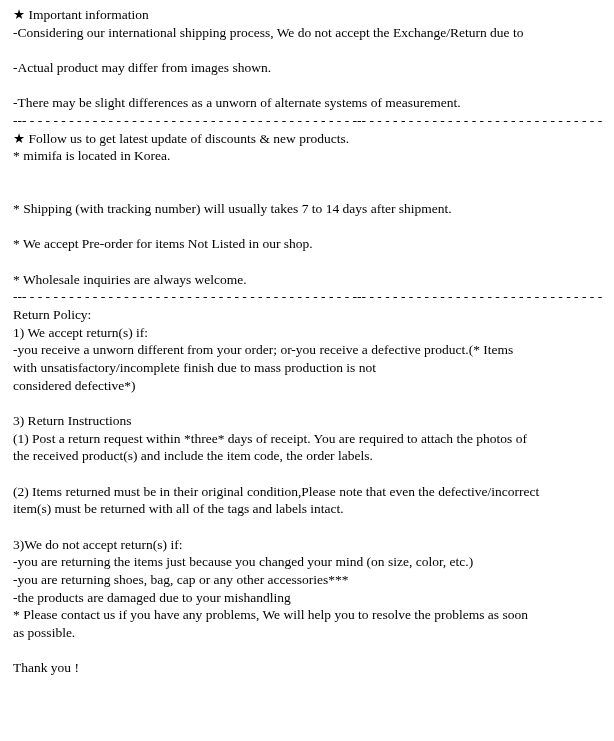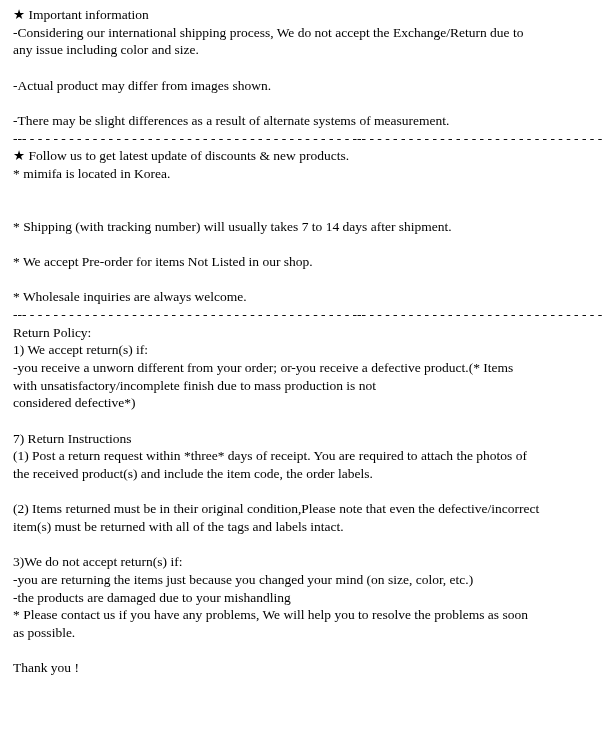--- a/index.html
+++ b/index.html
@@ -32,25 +32,24 @@
     max-width: 592px;
   }
 </style>
 </head>
 <body>
 
 <div class="doc" id="doc-root">
     <div class="section">
       <div class="line">★ Important information</div>
       <div class="line">-Considering our international shipping process, We do not accept the Exchange/Return due to</div>
-      <div class="line">any issue including color and size.</div>
       <div class="line"></div>
       <div class="line">-Actual product may differ from images shown.</div>
       <div class="line"></div>
-      <div class="line">-There may be slight differences as a result of alternate systems of measurement.</div>
+      <div class="line">-There may be slight differences as a unworn of alternate systems of measurement.</div>
     </div>
     <div class="line separator">--- - - - - - - - - - - - - - - - - - - - - - - - - - - - - - - - - - - - - - - - - - --- - - - - - - - - - - - - - - - - - - - - - - - - - - - - - - -</div>
     <div class="section">
       <div class="line">★ Follow us to get latest update of discounts &amp; new products.</div>
       <div class="line">* mimifa is located in Korea.</div>
       <div class="line"></div>
       <div class="line"></div>
       <div class="line">* Shipping (with tracking number) will usually takes 7 to 14 days after shipment.</div>
       <div class="line"></div>
       <div class="line">* We accept Pre-order for items Not Listed in our shop.</div>
@@ -58,28 +57,29 @@
       <div class="line">* Wholesale inquiries are always welcome.</div>
     </div>
     <div class="line separator">--- - - - - - - - - - - - - - - - - - - - - - - - - - - - - - - - - - - - - - - - - - --- - - - - - - - - - - - - - - - - - - - - - - - - - - - - - - -</div>
     <div class="section">
       <div class="line">Return Policy:</div>
       <div class="line">1) We accept return(s) if:</div>
       <div class="line">-you receive a unworn different from your order; or-you receive a defective product.(* Items</div>
       <div class="line">with unsatisfactory/incomplete finish due to mass production is not</div>
       <div class="line">considered defective*)</div>
       <div class="line"></div>
-      <div class="line">7) Return Instructions</div>
+      <div class="line">3) Return Instructions</div>
       <div class="line">(1) Post a return request within *three* days of receipt. You are required to attach the photos of</div>
       <div class="line">the received product(s) and include the item code, the order labels.</div>
       <div class="line"></div>
       <div class="line">(2) Items returned must be in their original condition,Please note that even the defective/incorrect</div>
       <div class="line">item(s) must be returned with all of the tags and labels intact.</div>
       <div class="line"></div>
       <div class="line">3)We do not accept return(s) if:</div>
       <div class="line">-you are returning the items just because you changed your mind (on size, color, etc.)</div>
+      <div class="line">-you are returning shoes, bag, cap or any other accessories***</div>
       <div class="line">-the products are damaged due to your mishandling</div>
       <div class="line">* Please contact us if you have any problems, We will help you to resolve the problems as soon</div>
       <div class="line">as possible.</div>
       <div class="line"></div>
       <div class="line">Thank you !</div>
     </div>
   </div>
 
 </body></html>

